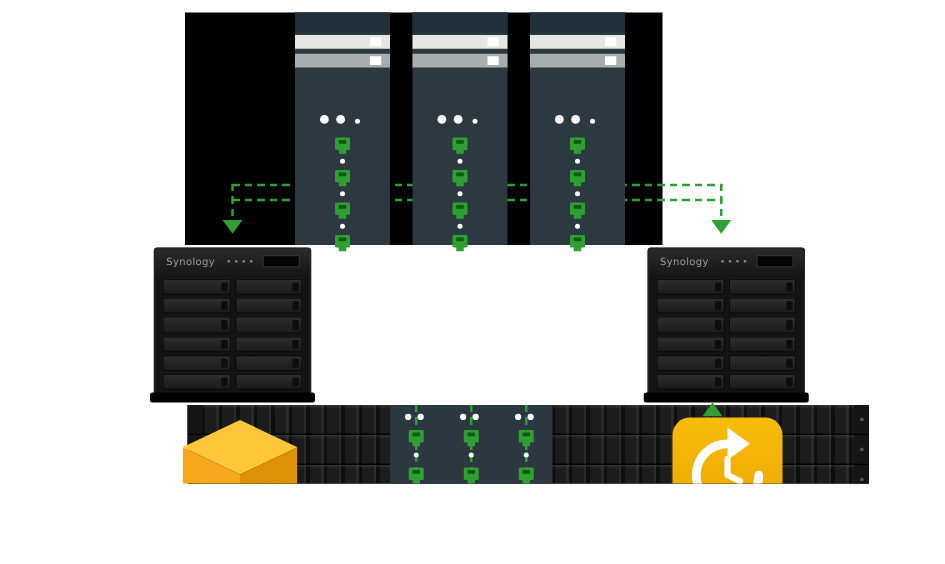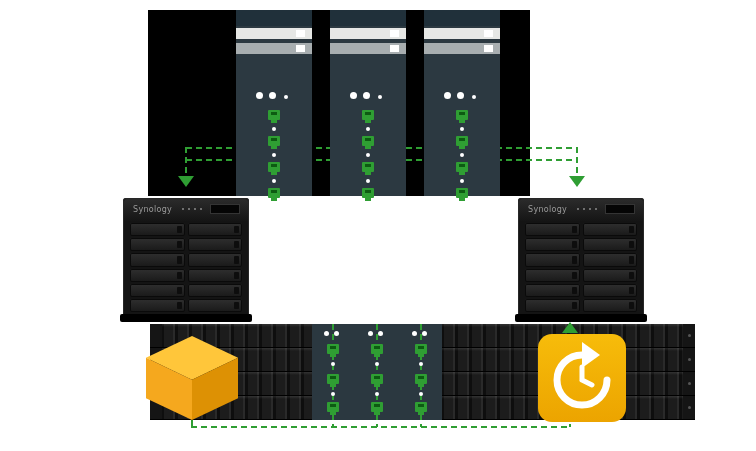--- a/index.html
+++ b/index.html
@@ -1,18 +1,18 @@
 <!DOCTYPE html>
 <html><head>
 <meta charset="utf-8">
 <style>
   :root{ --g:#2f9e33; }
   *{ box-sizing:border-box; margin:0; padding:0; }
   body{ background:#fff; font-family:"DejaVu Sans", sans-serif; }
-  .stage{ position:relative; width:756px; height:451px; background:#fff; overflow:hidden; }
+  .stage{ position:relative; width:756px; height:387px; background:#fff; overflow:hidden; }
 
   
   .backdrop{ position:absolute; left:148px; top:10px; width:382px; height:186px; background:#000; }
 
   
   .dash-h{ position:absolute; height:2px; z-index:3;
            background:repeating-linear-gradient(90deg, var(--g) 0 6px, transparent 6px 10px); }
   .dash-v{ position:absolute; width:2px; z-index:3;
            background:repeating-linear-gradient(180deg, var(--g) 0 6px, transparent 6px 10px); }
   .behind{ z-index:1; }

